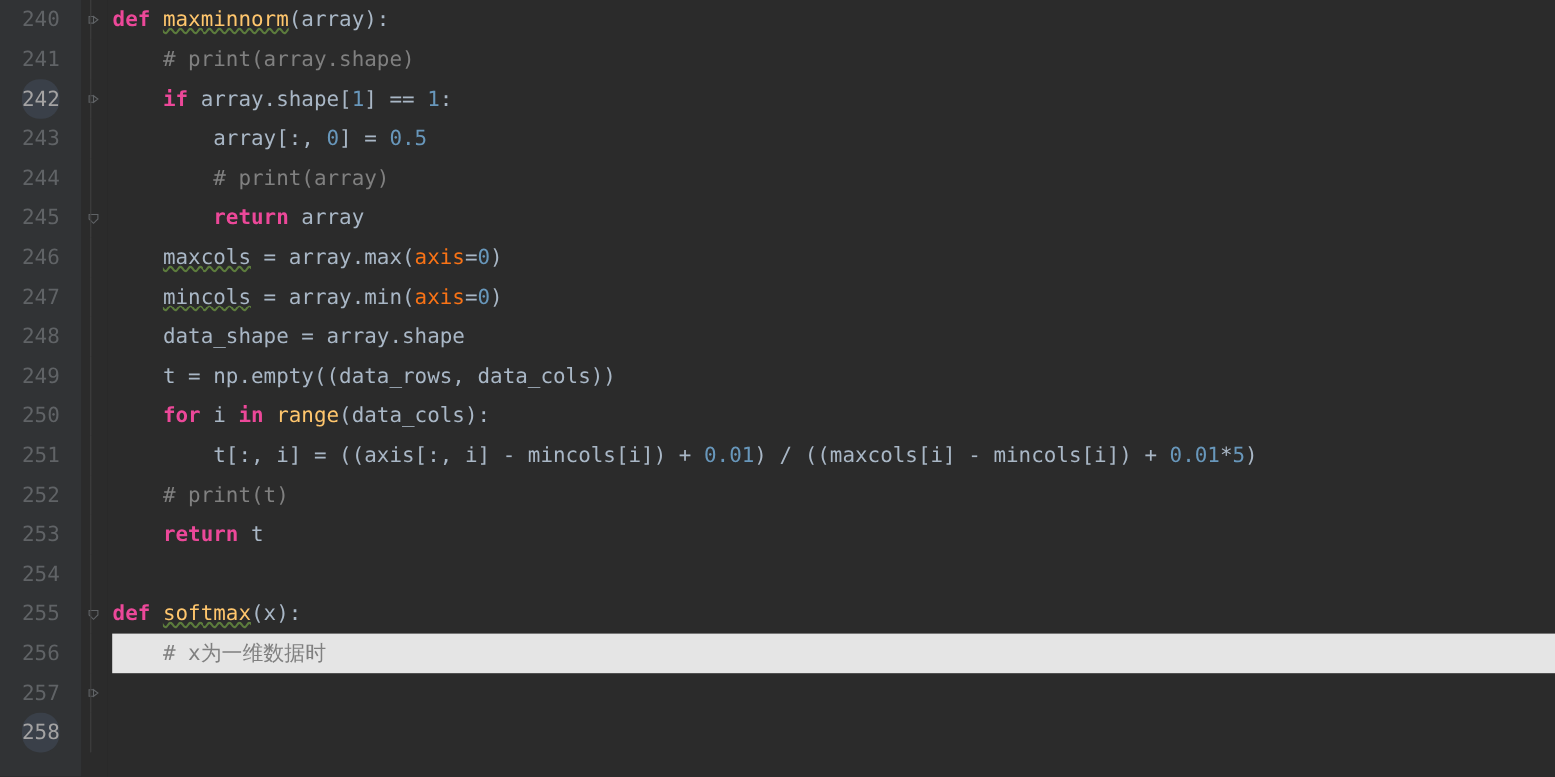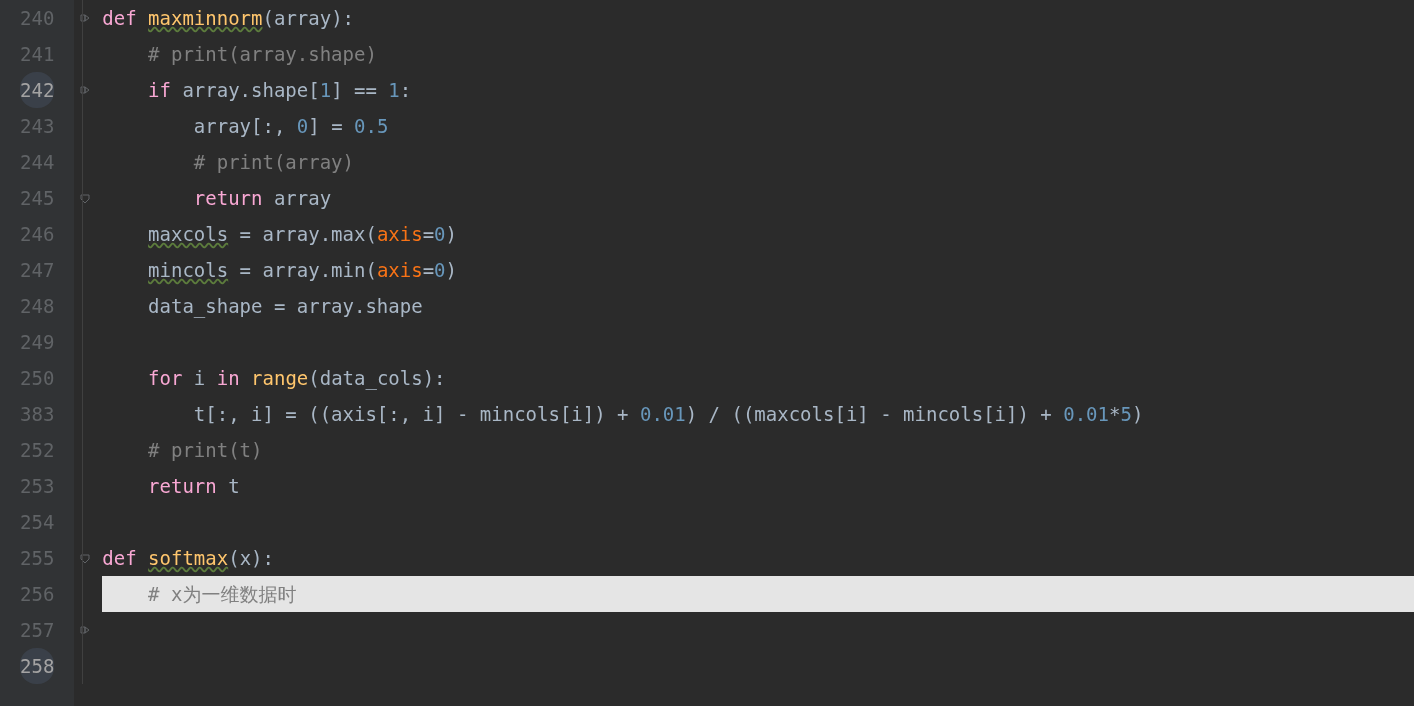--- a/index.html
+++ b/index.html
@@ -57,21 +57,21 @@
       padding-left: 4px;
     }
     .code-line {
       height: 36px;
       white-space: pre;
       position: relative;
     }
     .code-line.active {
       background: #e5e5e5;
     }
-    .kw { color: #f9a8d4; font-weight: normal; }
+    .kw { color: #ec4899; font-weight: bold; }
     .fn { color: #ffc66d; }
     .var { color: #a9b7c6; }
     .num { color: #6897bb; }
     .comment { color: #808080; }
     .param { color: #f97316; text-align: center; }
     .paren { color: #a9b7c6; }
     .underline-green { text-decoration: underline wavy #5c7c3c; text-decoration-skip-ink: none; }
   </style>
 </head>
 <body>
@@ -82,21 +82,21 @@
       <div class="gutter-line">241</div>
       <div class="gutter-line active">242</div>
       <div class="gutter-line">243</div>
       <div class="gutter-line">244</div>
       <div class="gutter-line">245</div>
       <div class="gutter-line">246</div>
       <div class="gutter-line">247</div>
       <div class="gutter-line">248</div>
       <div class="gutter-line">249</div>
       <div class="gutter-line">250</div>
-      <div class="gutter-line">383</div>
+      <div class="gutter-line">251</div>
       <div class="gutter-line">252</div>
       <div class="gutter-line">253</div>
       <div class="gutter-line">254</div>
       <div class="gutter-line">255</div>
       <div class="gutter-line">256</div>
       <div class="gutter-line">257</div>
       <div class="gutter-line active">258</div>
     </div>
   <div class="fold-column" id="foldcol">
       <div class="fold-icon" style="top: 11px;">
@@ -147,21 +147,21 @@
   <div class="code-area" id="codearea">
       <div class="code-line"><span class="var"></span><span class="kw">def </span><span class="fn underline-green">maxminnorm</span><span class="paren">(</span><span class="var">array</span><span class="paren">):</span></div>
       <div class="code-line"><span class="var">    </span><span class="comment"># print(array.shape)</span></div>
       <div class="code-line"><span class="var">    </span><span class="kw">if </span><span class="var">array.shape[</span><span class="num">1</span><span class="var">] == </span><span class="num">1</span><span class="var">:</span></div>
       <div class="code-line"><span class="var">        </span><span class="var">array[:, </span><span class="num">0</span><span class="var">] = </span><span class="num">0.5</span></div>
       <div class="code-line"><span class="var">        </span><span class="comment"># print(array)</span></div>
       <div class="code-line"><span class="var">        </span><span class="kw">return </span><span class="var">array</span></div>
       <div class="code-line"><span class="var">    </span><span class="var underline-green">maxcols</span><span class="var"> = array.max(</span><span class="param">axis</span><span class="var">=</span><span class="num">0</span><span class="var">)</span></div>
       <div class="code-line"><span class="var">    </span><span class="var underline-green">mincols</span><span class="var"> = array.min(</span><span class="param">axis</span><span class="var">=</span><span class="num">0</span><span class="var">)</span></div>
       <div class="code-line"><span class="var">    </span><span class="var">data_shape = array.shape</span></div>
-      <div class="code-line"><span class="var">    </span></div>
+      <div class="code-line"><span class="var">    </span><span class="var">t = np.empty((data_rows, data_cols))</span></div>
       <div class="code-line"><span class="var">    </span><span class="kw">for </span><span class="var">i </span><span class="kw">in </span><span class="fn">range</span><span class="var">(data_cols):</span></div>
       <div class="code-line"><span class="var">        </span><span class="var">t[:, i] = ((axis[:, i] - mincols[i]) + </span><span class="num">0.01</span><span class="var">) / ((maxcols[i] - mincols[i]) + </span><span class="num">0.01</span><span class="var">*</span><span class="num">5</span><span class="var">)</span></div>
       <div class="code-line"><span class="var">    </span><span class="comment"># print(t)</span></div>
       <div class="code-line"><span class="var">    </span><span class="kw">return </span><span class="var">t</span></div>
       <div class="code-line"><span class="var"></span><span class="var"></span></div>
       <div class="code-line"><span class="var"></span><span class="kw">def </span><span class="fn underline-green">softmax</span><span class="paren">(</span><span class="var">x</span><span class="paren">):</span></div>
       <div class="code-line active"><span class="var">    </span><span class="comment"># x为一维数据时</span></div>
     </div>
 </div>
 

